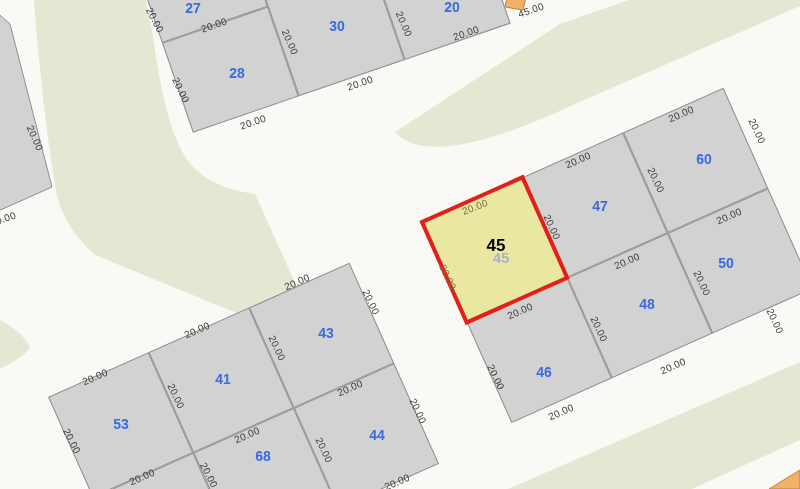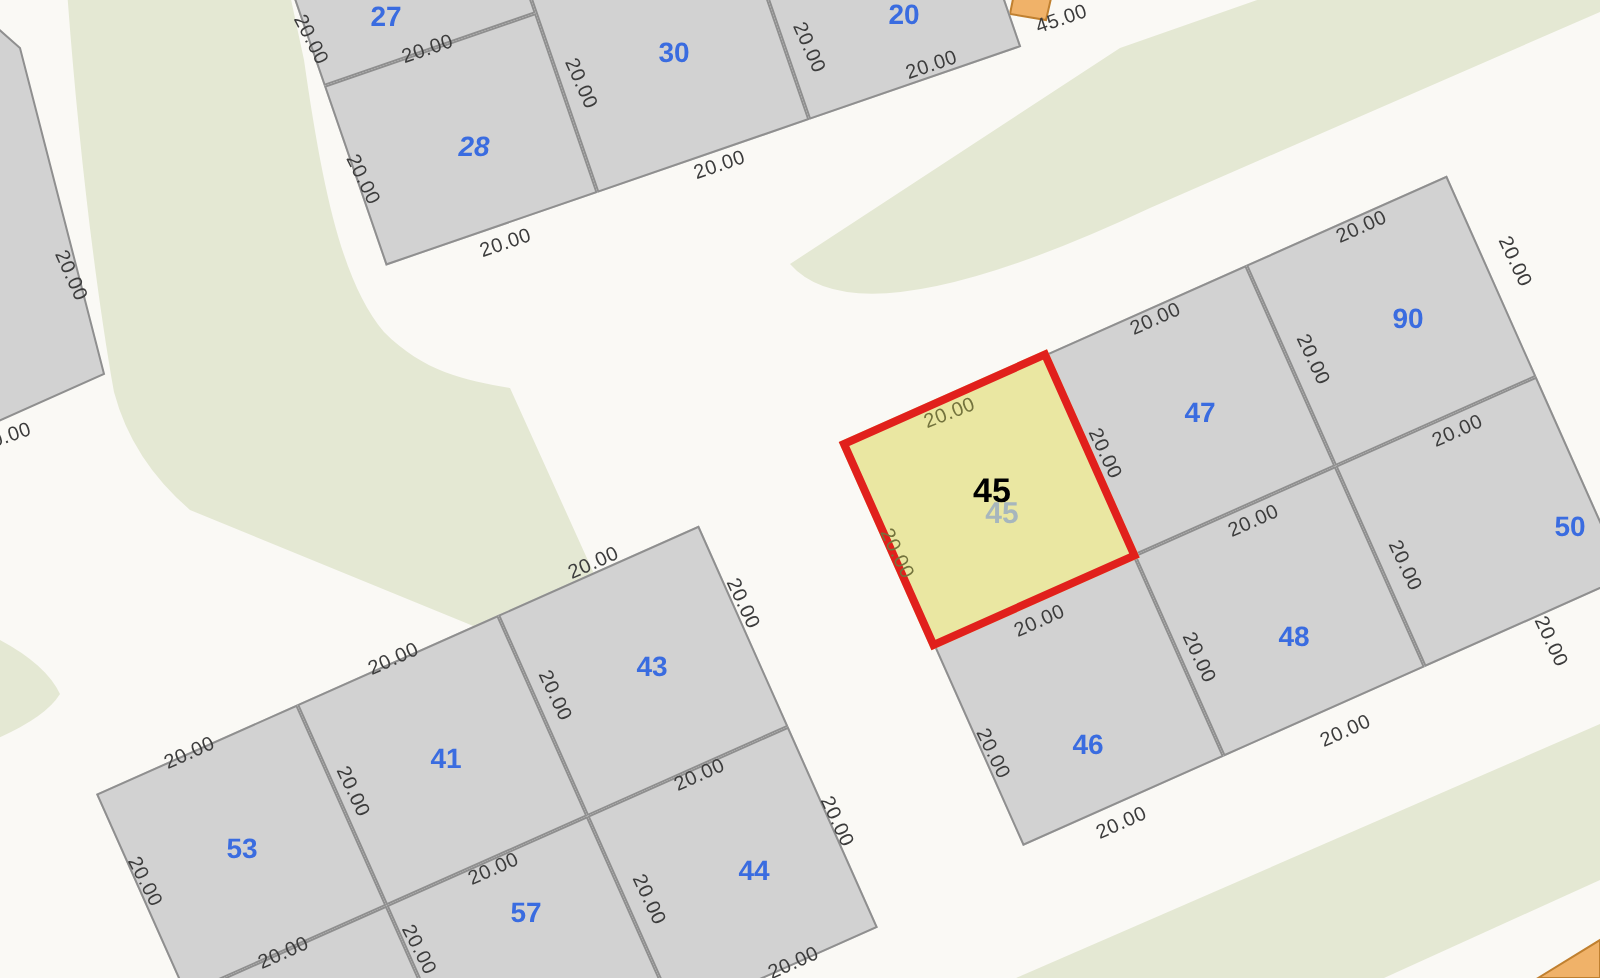--- a/index.html
+++ b/index.html
@@ -52,35 +52,35 @@
   <div class="block" style="left:422px;top:222px;transform:rotate(-24deg);">
     <div class="cell hl" style="left:-2px;top:-2px;width:114px;height:114px;"></div>
     <div class="cell" style="left:110px;top:0;width:110px;height:110px;"></div>
     <div class="cell" style="left:220px;top:0;width:110px;height:110px;"></div>
     <div class="cell" style="left:0;top:110px;width:110px;height:110px;"></div>
     <div class="cell" style="left:110px;top:110px;width:110px;height:110px;"></div>
     <div class="cell" style="left:220px;top:110px;width:110px;height:110px;"></div>
   </div>
 
   <div class="num" style="left:193px;top:8px;">27</div>
-  <div class="num" style="left:237px;top:73px;font-style:italic;">28</div>
+  <div class="num" style="left:237px;top:73px;">28</div>
   <div class="num" style="left:337px;top:26px;">30</div>
   <div class="num" style="left:452px;top:7px;">20</div>
   <div class="num" style="left:121px;top:424px;">53</div>
   <div class="num" style="left:223px;top:379px;">41</div>
-  <div class="num" style="left:263px;top:456px;">57</div>
+  <div class="num" style="left:263px;top:456px;">68</div>
   <div class="num" style="left:326px;top:333px;">43</div>
   <div class="num" style="left:377px;top:435px;">44</div>
   <div class="num ghost45" style="left:501px;top:257px;">45</div>
   <div class="num main45" style="left:496px;top:246px;">45</div>
   <div class="num" style="left:544px;top:356px;margin-top:16px;">46</div>
   <div class="num" style="left:600px;top:206px;">47</div>
-  <div class="num" style="left:647px;top:318px;">48</div>
-  <div class="num" style="left:704px;top:159px;">90</div>
-  <div class="num" style="left:785px;top:263px;">50</div>
+  <div class="num" style="left:647px;top:304px;">48</div>
+  <div class="num" style="left:704px;top:159px;">60</div>
+  <div class="num" style="left:726px;top:263px;">50</div>
 
   <div class="dim" style="left:155px;top:20px;--r:63deg;">20.00</div>
   <div class="dim" style="left:214px;top:25px;--r:-19deg;">20.00</div>
   <div class="dim" style="left:290px;top:42px;--r:66deg;">20.00</div>
   <div class="dim" style="left:181px;top:90px;--r:64deg;">20.00</div>
   <div class="dim" style="left:253px;top:122px;--r:-19deg;">20.00</div>
   <div class="dim" style="left:360px;top:83px;--r:-19deg;">20.00</div>
   <div class="dim" style="left:404px;top:24px;--r:66deg;">20.00</div>
   <div class="dim" style="left:466px;top:33px;--r:-19deg;">20.00</div>
   <div class="dim" style="left:531px;top:10px;--r:-19deg;">45.00</div>

